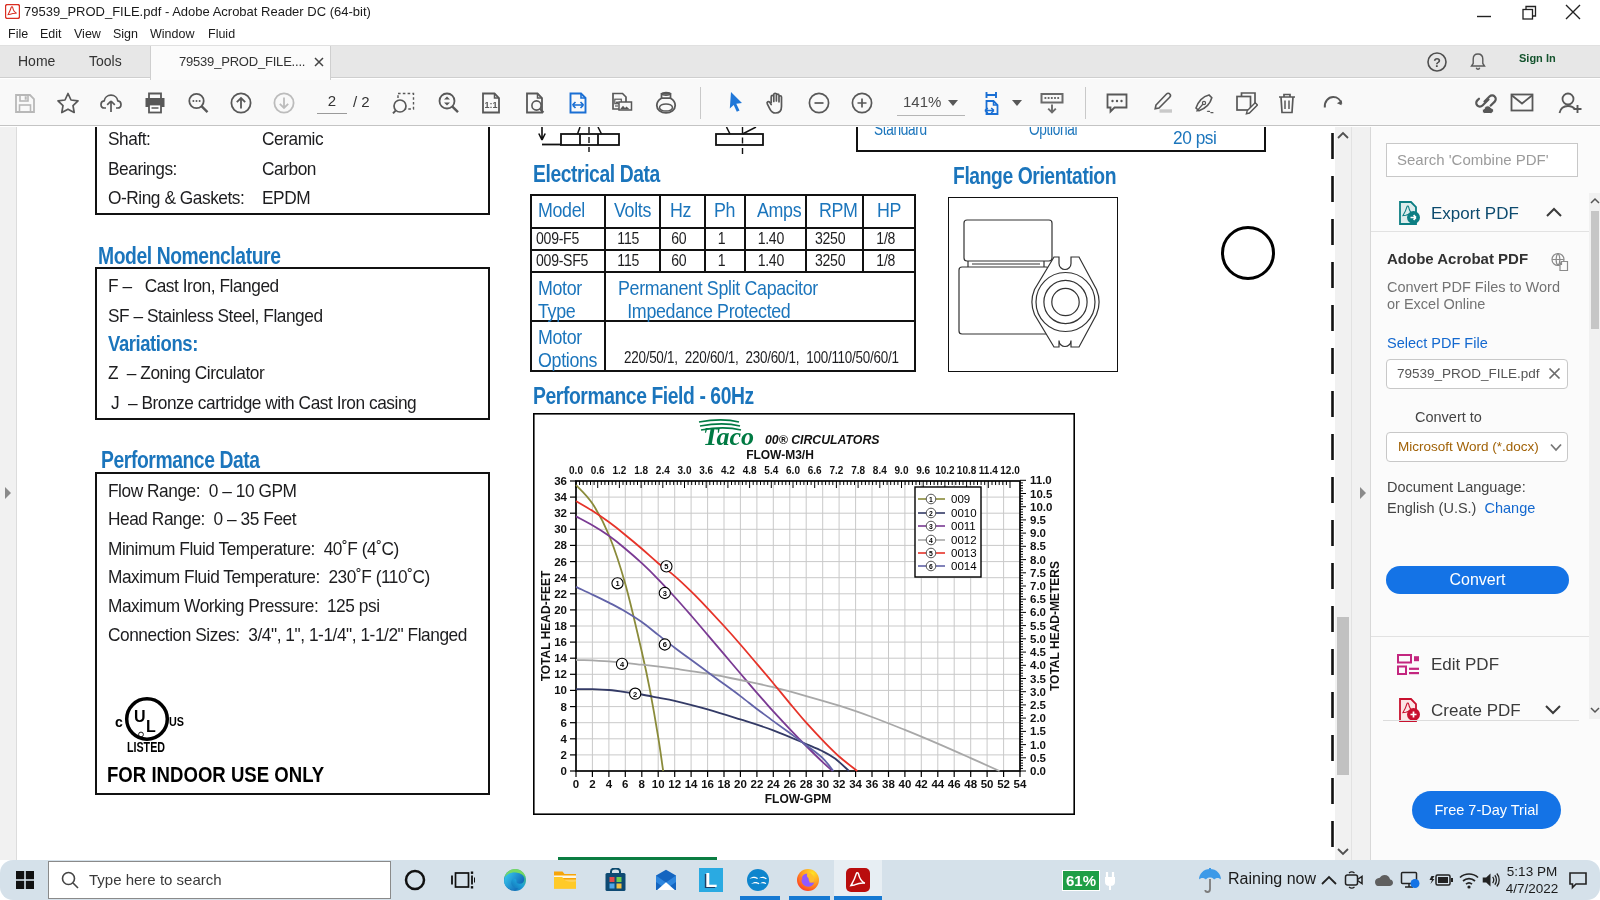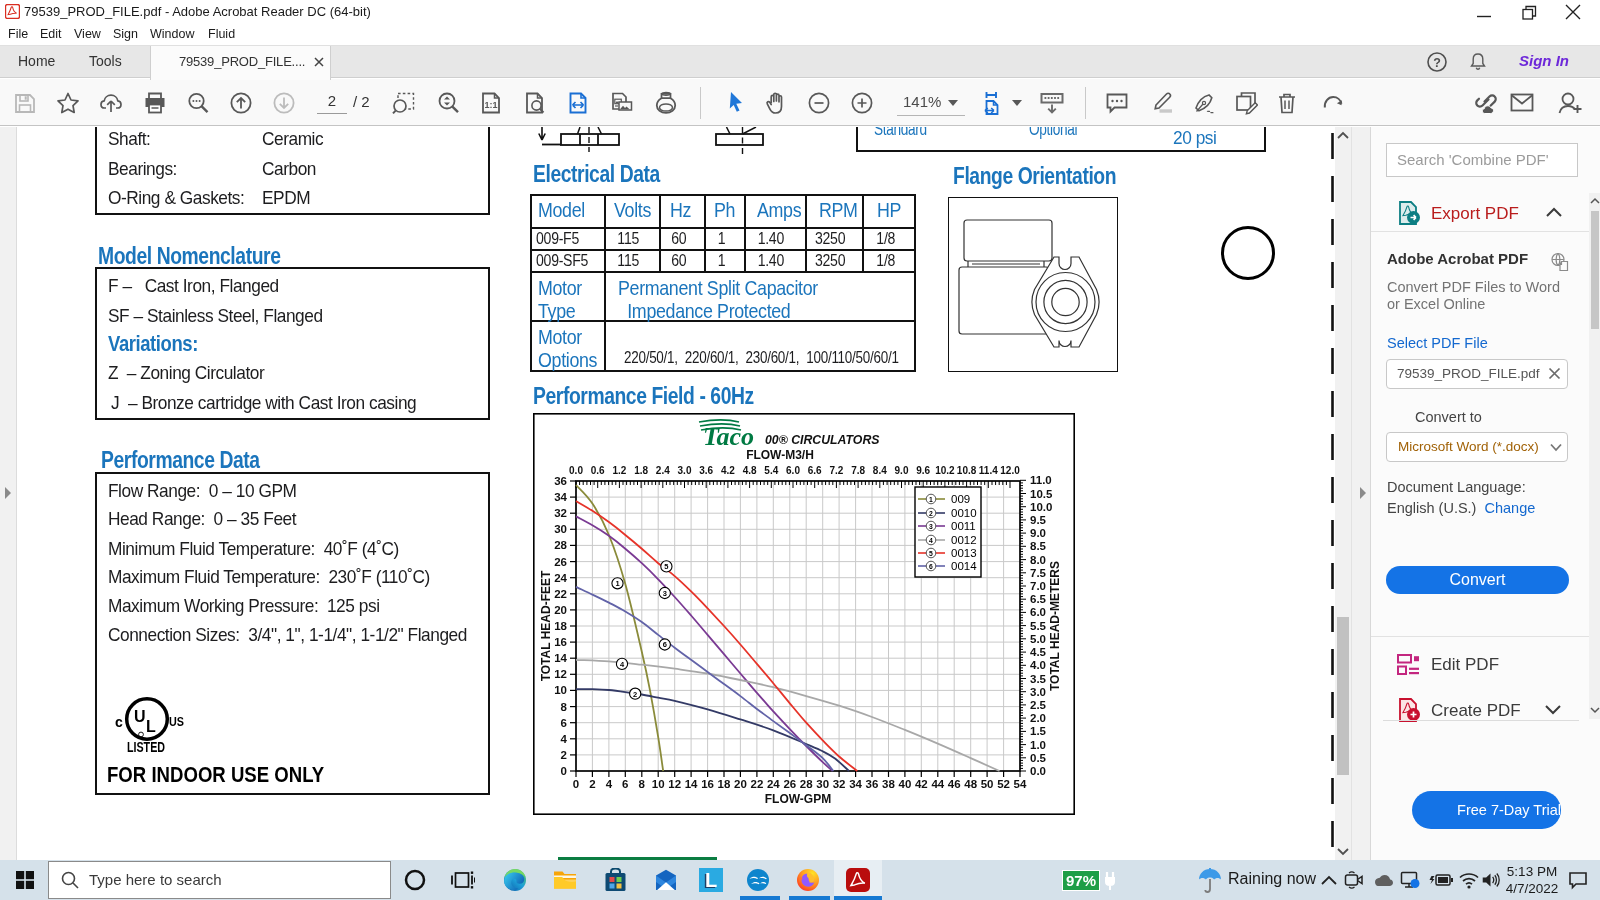--- a/index.html
+++ b/index.html
@@ -47,21 +47,21 @@
     <path d="M2 2 L10 10 M10 2 L2 10" stroke="#444" stroke-width="1.5"></path>
   </svg>
   <svg class="abs" style="left:1426px;top:5px;" width="22" height="22" viewBox="0 0 22 22">
     <circle cx="11" cy="11" r="9" fill="none" stroke="#4f4f4f" stroke-width="1.6"></circle>
     <text x="11" y="15.5" font-size="12.5" font-weight="bold" fill="#4f4f4f" text-anchor="middle" font-family="Liberation Sans">?</text>
   </svg>
   <svg class="abs" style="left:1467px;top:5px;" width="22" height="22" viewBox="0 0 22 22">
     <path d="M11 3 C8 3 6.2 5.2 6.2 8 L6.2 12.5 L4.5 15 L17.5 15 L15.8 12.5 L15.8 8 C15.8 5.2 14 3 11 3 Z" fill="none" stroke="#5a5a5a" stroke-width="1.4"></path>
     <path d="M9.3 16.8 C9.6 17.8 10.2 18.3 11 18.3 C11.8 18.3 12.4 17.8 12.7 16.8" fill="none" stroke="#5a5a5a" stroke-width="1.4"></path>
   </svg>
-  <div class="abs" style="left:1519px;top:6px;font-size:15px;font-weight:bold;color:#6d28d9;font-style:italic;">Sign In</div>
+  <div class="abs" style="left:1519px;top:6px;font-size:11px;font-weight:bold;color:#14532d;">Sign In</div>
 </div>
 
 <div class="abs" id="toolbar" style="left:0;top:79px;width:1600px;height:47px;background:#f9f9f9;border-bottom:1px solid #c4c4c4;">
 
   <svg class="abs" style="left:13px;top:12px;" width="24" height="24" viewBox="0 0 24 24">
     <path d="M3 4 H17 L21 8 V21 H3 Z" fill="none" stroke="#b8b8b8" stroke-width="1.8"></path>
     <rect x="7" y="4" width="8" height="6" fill="none" stroke="#b8b8b8" stroke-width="1.6"></rect>
     <rect x="11.7" y="5.3" width="2" height="3.4" fill="#b8b8b8"></rect>
     <rect x="6.5" y="14" width="11" height="7" fill="none" stroke="#b8b8b8" stroke-width="1.6"></rect>
   </svg>
@@ -914,21 +914,21 @@
 
     <div class="abs" style="left:15px;top:16px;width:192px;height:34px;background:#fff;border:1px solid #c8c8c8;"></div>
     <div class="abs" style="left:26px;top:24px;font-size:15px;color:#9b9b9b;">Search 'Combine PDF'</div>
 
     <svg class="abs" style="left:26px;top:74px;" width="24" height="24" viewBox="0 0 24 24">
       <path d="M3 1 H14 L19 6 V23 H3 Z" fill="#dcecec" stroke="#0d7e83" stroke-width="1.8"></path>
       <path d="M6 14.5 C7.8 11.5 9.2 8.5 9.9 5.8 C10.2 4.8 11.4 4.8 11.6 5.9 C12.2 8.8 13.5 11.6 15.8 13 C13.8 12.8 11.2 13.2 8.8 14.2 Z" fill="none" stroke="#0d7e83" stroke-width="1.1"></path>
       <circle cx="16.5" cy="16.5" r="6.5" fill="#0d7e83"></circle>
       <path d="M13.5 16.5 H19 M19 16.5 L16.6 14.1 M19 16.5 L16.6 18.9" stroke="#fff" stroke-width="1.7" fill="none"></path>
     </svg>
-    <div class="abs" style="left:60px;top:77px;font-size:17px;color:#b91c1c;">Export PDF</div>
+    <div class="abs" style="left:60px;top:77px;font-size:17px;color:#0c4a6e;">Export PDF</div>
     <svg class="abs" style="left:174px;top:79px;" width="18" height="12" viewBox="0 0 18 12">
         <path d="M2 10 L9 3 L16 10" fill="none" stroke="#3b3b3b" stroke-width="2"></path>
       </svg>
     <div class="abs" style="left:0;top:104px;width:218px;height:1px;background:#e2e2e2;"></div>
 
     <div class="abs" style="left:16px;top:123px;font-size:15px;font-weight:bold;color:#323232;">Adobe Acrobat PDF</div>
     <svg class="abs" style="left:178px;top:124px;" width="22" height="22" viewBox="0 0 22 22">
       <g fill="none" stroke="#8a8a8a" stroke-width="1.2">
         <circle cx="9" cy="8.5" r="6"></circle>
         <path d="M3.2 8.5 H14.8 M9 2.5 C11.5 4.5 11.5 12.5 9 14.5 M9 2.5 C6.5 4.5 6.5 12.5 9 14.5"></path>
@@ -973,34 +973,34 @@
       <path d="M6 14.5 C7.8 11.5 9.2 8.5 9.9 5.8 C10.2 4.8 11.4 4.8 11.6 5.9 C12.2 8.8 13.5 11.6 15.8 13 C13.8 12.8 11.2 13.2 8.8 14.2 Z" fill="none" stroke="#c8102e" stroke-width="1.1"></path>
       <circle cx="16.5" cy="16.5" r="6.5" fill="#c8102e"></circle>
       <path d="M16.5 13.5 V19.5 M13.5 16.5 H19.5" stroke="#fff" stroke-width="1.7"></path>
     </svg>
     <div class="abs" style="left:60px;top:574px;font-size:17px;color:#3b3b3b;">Create PDF</div>
     <svg class="abs" style="left:173px;top:577px;" width="18" height="12" viewBox="0 0 18 12">
         <path d="M2 2 L9 9 L16 2" fill="none" stroke="#3b3b3b" stroke-width="2"></path>
       </svg>
     <div class="abs" style="left:12px;top:593px;width:196px;height:1px;background:#dcdcdc;"></div>
 
-    <div class="abs" style="left:41px;top:664px;width:149px;height:38px;background:#1473e6;border-radius:19px;text-align:right;font-size:14.5px;color:#fff;line-height:38px;">Free 7-Day Trial</div>
+    <div class="abs" style="left:41px;top:664px;width:149px;height:38px;background:#1473e6;border-radius:19px;text-align:center;font-size:14.5px;color:#fff;line-height:38px;">Free 7-Day Trial</div>
 
     <div class="abs" style="left:218px;top:66px;width:12px;height:526px;background:#f1f1f1;"></div>
     <svg class="abs" style="left:218px;top:69px;" width="12" height="10" viewBox="0 0 12 10">
         <path d="M2 7 L6 3 L10 7" fill="none" stroke="#555" stroke-width="1.5"></path>
       </svg>
     <svg class="abs" style="left:218px;top:578px;" width="12" height="10" viewBox="0 0 12 10">
         <path d="M2 3 L6 7 L10 3" fill="none" stroke="#555" stroke-width="1.5"></path>
       </svg>
     <div class="abs" style="left:220px;top:84px;width:8px;height:118px;background:#c6c6c6;"></div>
   </div>
 </div>
 
-<div class="abs" id="taskbar" style="left:0;top:860px;width:1600px;height:40px;background:#d5e1ea;">
+<div class="abs" id="taskbar" style="left:0;top:860px;width:1600px;height:40px;background:#d5e1ea;border-radius:13px;">
 
   <svg class="abs" style="left:16px;top:11px;" width="18" height="18" viewBox="0 0 18 18">
     <g fill="#111">
         <rect x="0" y="0" width="8.2" height="8.2"></rect>
         <rect x="9.8" y="0" width="8.2" height="8.2"></rect>
         <rect x="0" y="9.8" width="8.2" height="8.2"></rect>
         <rect x="9.8" y="9.8" width="8.2" height="8.2"></rect>
       </g>
   </svg>
 
@@ -1093,21 +1093,21 @@
   </svg>
   <div class="abs" style="left:789px;top:36px;width:41px;height:4px;background:#1679d2;"></div>
 
   <div class="abs" style="left:834px;top:0;width:48px;height:40px;background:#e7eef3;"></div>
   <svg class="abs" style="left:846px;top:8px;" width="24" height="24" viewBox="0 0 24 24">
     <rect x="0" y="0" width="24" height="24" rx="5" fill="#b90d0d"></rect>
     <path d="M5 17.5 C7.6 13 9.4 9 10.3 5.6 C10.6 4.4 12.2 4.4 12.5 5.8 C13.3 9.6 15 13.2 18.8 15.2 C15.8 14.9 12 15.5 8.5 16.9 Z" fill="none" stroke="#fff" stroke-width="1.5"></path>
   </svg>
   <div class="abs" style="left:834px;top:36px;width:48px;height:4px;background:#1679d2;"></div>
 
-  <div class="abs" style="left:1062px;top:10px;width:38px;height:21px;background:#1e9e46;border:1px solid #fff;text-align:center;font-size:15px;font-weight:bold;color:#fff;line-height:20px;">97%</div>
+  <div class="abs" style="left:1062px;top:10px;width:38px;height:21px;background:#1e9e46;border:1px solid #fff;text-align:center;font-size:15px;font-weight:bold;color:#fff;line-height:20px;">61%</div>
   <svg class="abs" style="left:1102px;top:10px;" width="16" height="21" viewBox="0 0 16 21">
     <path d="M5 2 V7 M11 2 V7" stroke="#fff" stroke-width="2.2"></path>
     <path d="M3 7 H13 V12 C13 14.5 11.5 16 8 16 C4.5 16 3 14.5 3 12 Z" fill="#fff"></path>
     <path d="M8 16 V20" stroke="#fff" stroke-width="2"></path>
   </svg>
 
   <svg class="abs" style="left:1197px;top:7px;" width="26" height="28" viewBox="0 0 26 28">
     <path d="M13 2 C6.5 2 2 7 2 12.5 C4 10.5 7 10.5 8.8 12.5 C10.2 10.8 12 10.5 13 10.5 C14 10.5 15.8 10.8 17.2 12.5 C19 10.5 22 10.5 24 12.5 C24 7 19.5 2 13 2 Z" fill="#3d9ae8"></path>
     <path d="M13 12 V22 C13 24 12 25 10.5 25 C9.2 25 8.3 24.2 8.3 23" fill="none" stroke="#7c7c7c" stroke-width="1.8"></path>
     <line x1="13" y1="1" x2="13" y2="3" stroke="#3d9ae8" stroke-width="2"></line>

